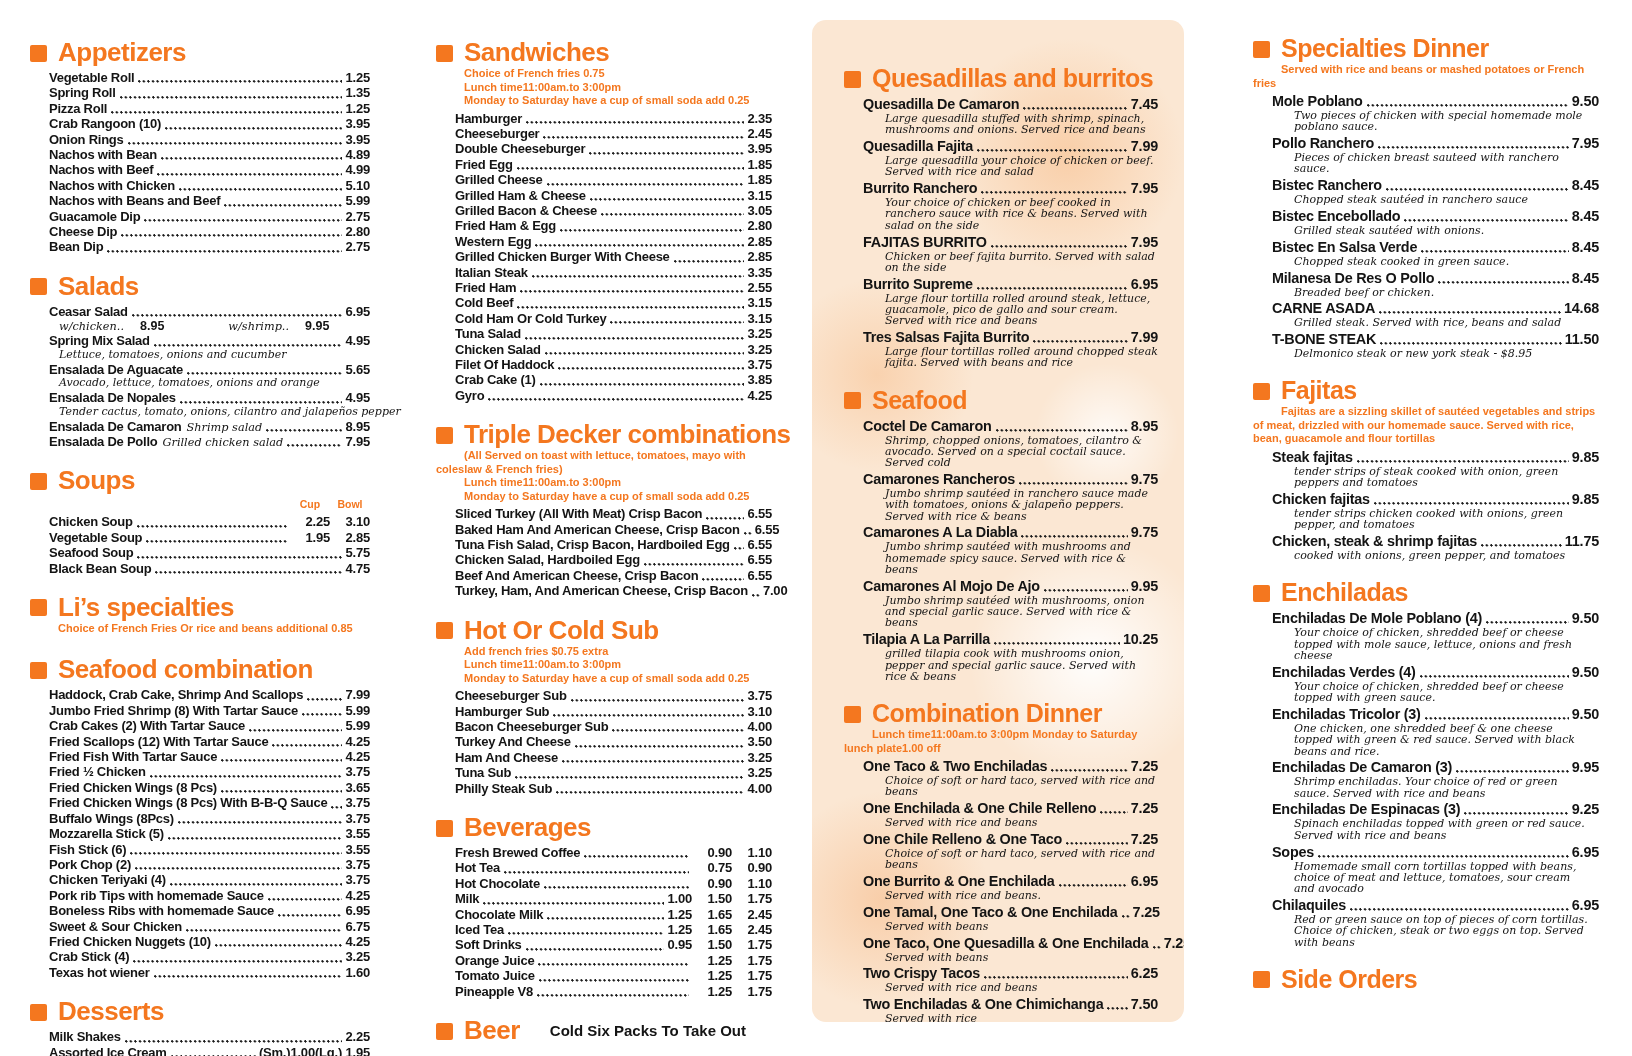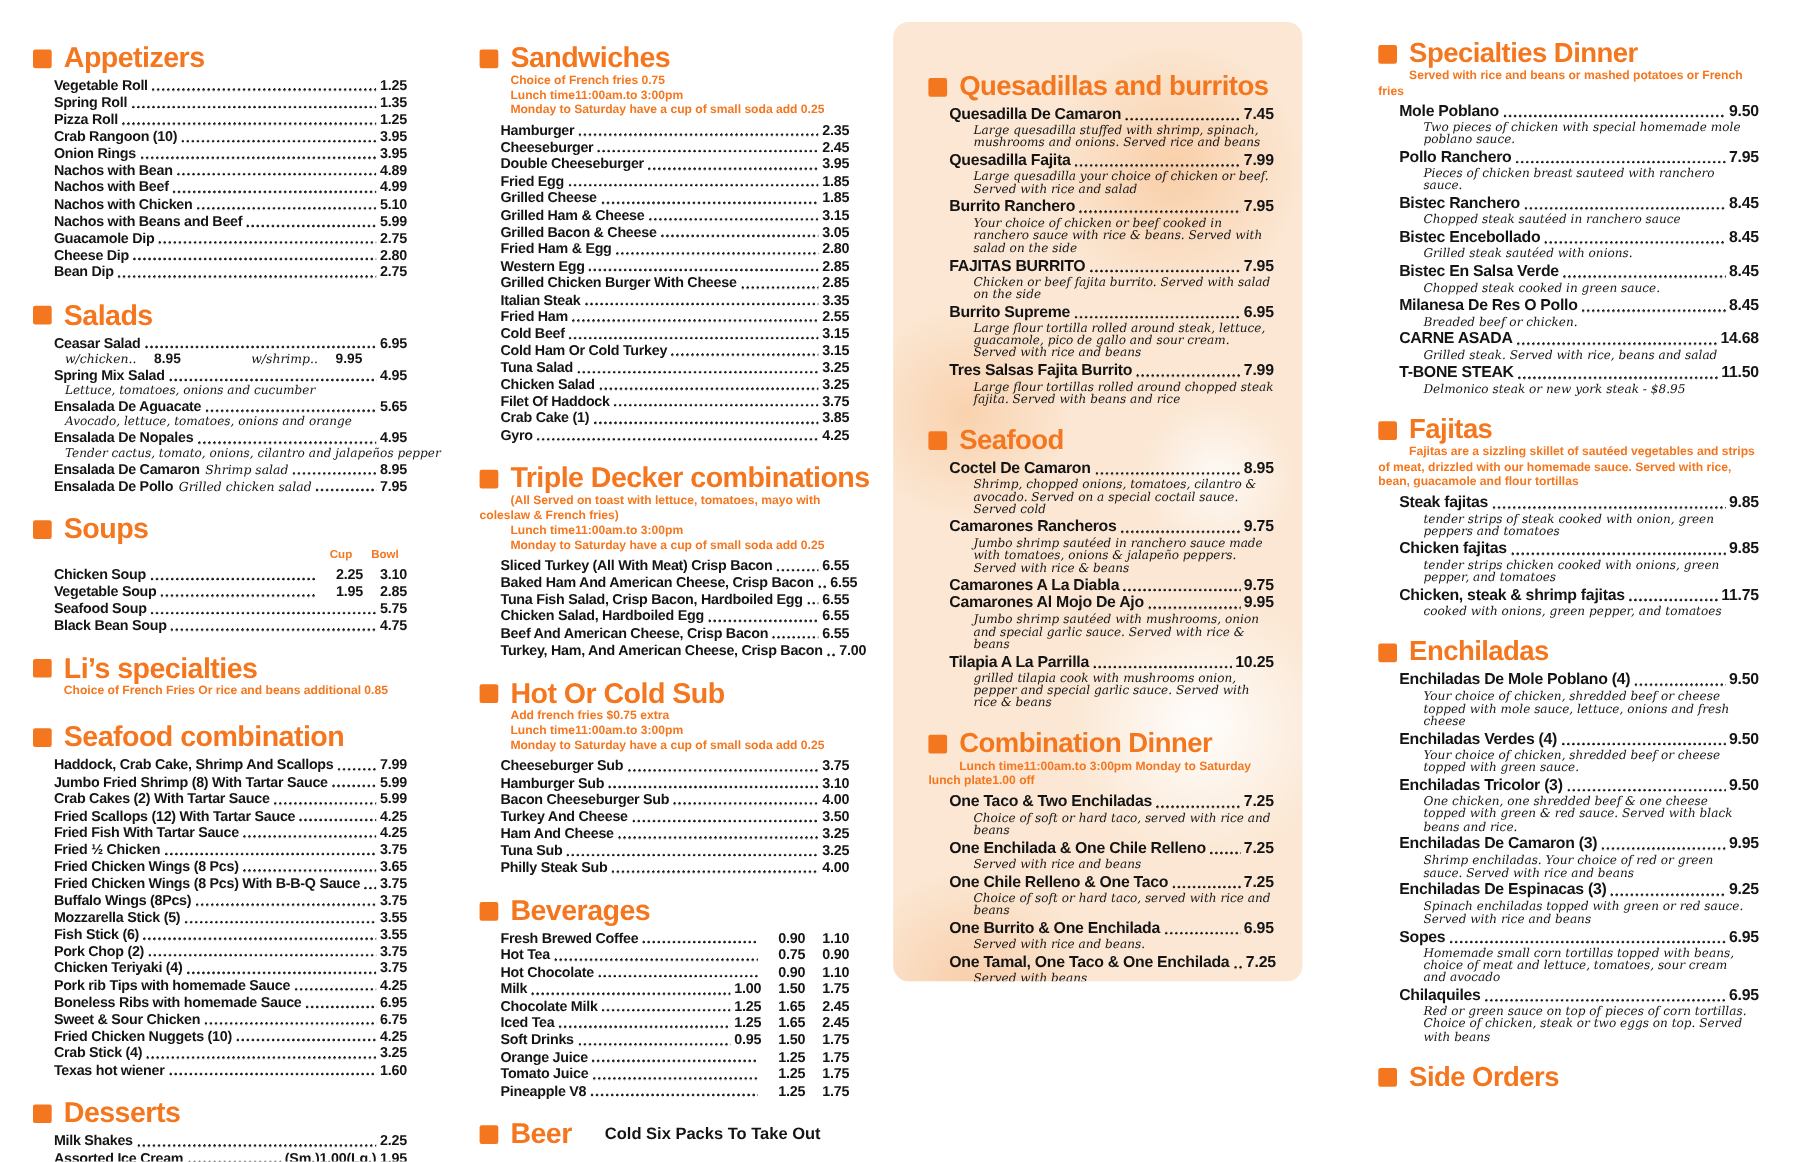--- a/index.html
+++ b/index.html
@@ -7,21 +7,21 @@
   body{
     width:1632px;height:1056px;position:relative;overflow:hidden;
     background:#ffffff;color:var(--ink);
     font-family:"Liberation Sans",sans-serif;
   }
   .col{position:absolute;top:0;}
   #col1{left:30px;width:340px;padding-top:38px;}
   #col2{left:436px;width:336px;padding-top:38px;}
   #col4{left:1253px;width:346px;padding-top:34px;}
   .panel{
-    position:absolute;left:812px;top:20px;width:372px;height:872px;
+    position:absolute;left:812px;top:20px;width:372px;height:1002px;
     background:#fbe7d3;border-radius:14px;overflow:hidden;
   }
   .panel-content{position:relative;padding:44px 26px 0 32px;z-index:2;}
   .deco{position:absolute;border-radius:50%;z-index:1;pointer-events:none;}
   .deco1{left:130px;top:10px;width:250px;height:250px;background:radial-gradient(circle,rgba(244,150,70,.30),rgba(244,150,70,0) 66%);}
   .deco2{left:-40px;top:250px;width:210px;height:210px;background:radial-gradient(circle,rgba(244,150,70,.26),rgba(244,150,70,0) 65%);}
   .deco3{left:140px;top:500px;width:280px;height:280px;background:radial-gradient(circle,rgba(255,255,255,.95),rgba(255,255,255,0) 62%);}
   .deco4{left:-50px;top:760px;width:240px;height:240px;background:radial-gradient(circle,rgba(242,140,60,.28),rgba(242,140,60,0) 64%);}
   .deco5{left:210px;top:330px;width:170px;height:170px;background:radial-gradient(circle,rgba(255,255,255,.8),rgba(255,255,255,0) 60%);}
 
@@ -871,20 +871,21 @@
                 <span class="price">9.75</span>
               </div>
               <div class="desc">Jumbo shrimp sautéed in ranchero sauce made with tomatoes, onions &amp; jalapeño peppers. Served with rice &amp; beans</div>
             </div>
             <div class="item">
               <div class="row">
                 <span class="nm">Camarones A La Diabla</span>
                 <span class="leader"></span>
                 <span class="price">9.75</span>
               </div>
+              <div class="desc">Jumbo shrimp sautéed with mushrooms and homemade spicy sauce. Served with rice &amp; beans</div>
             </div>
             <div class="item">
               <div class="row">
                 <span class="nm">Camarones Al Mojo De Ajo</span>
                 <span class="leader"></span>
                 <span class="price">9.95</span>
               </div>
               <div class="desc">Jumbo shrimp sautéed with mushrooms, onion and special garlic sauce. Served with rice &amp; beans</div>
             </div>
             <div class="item">

